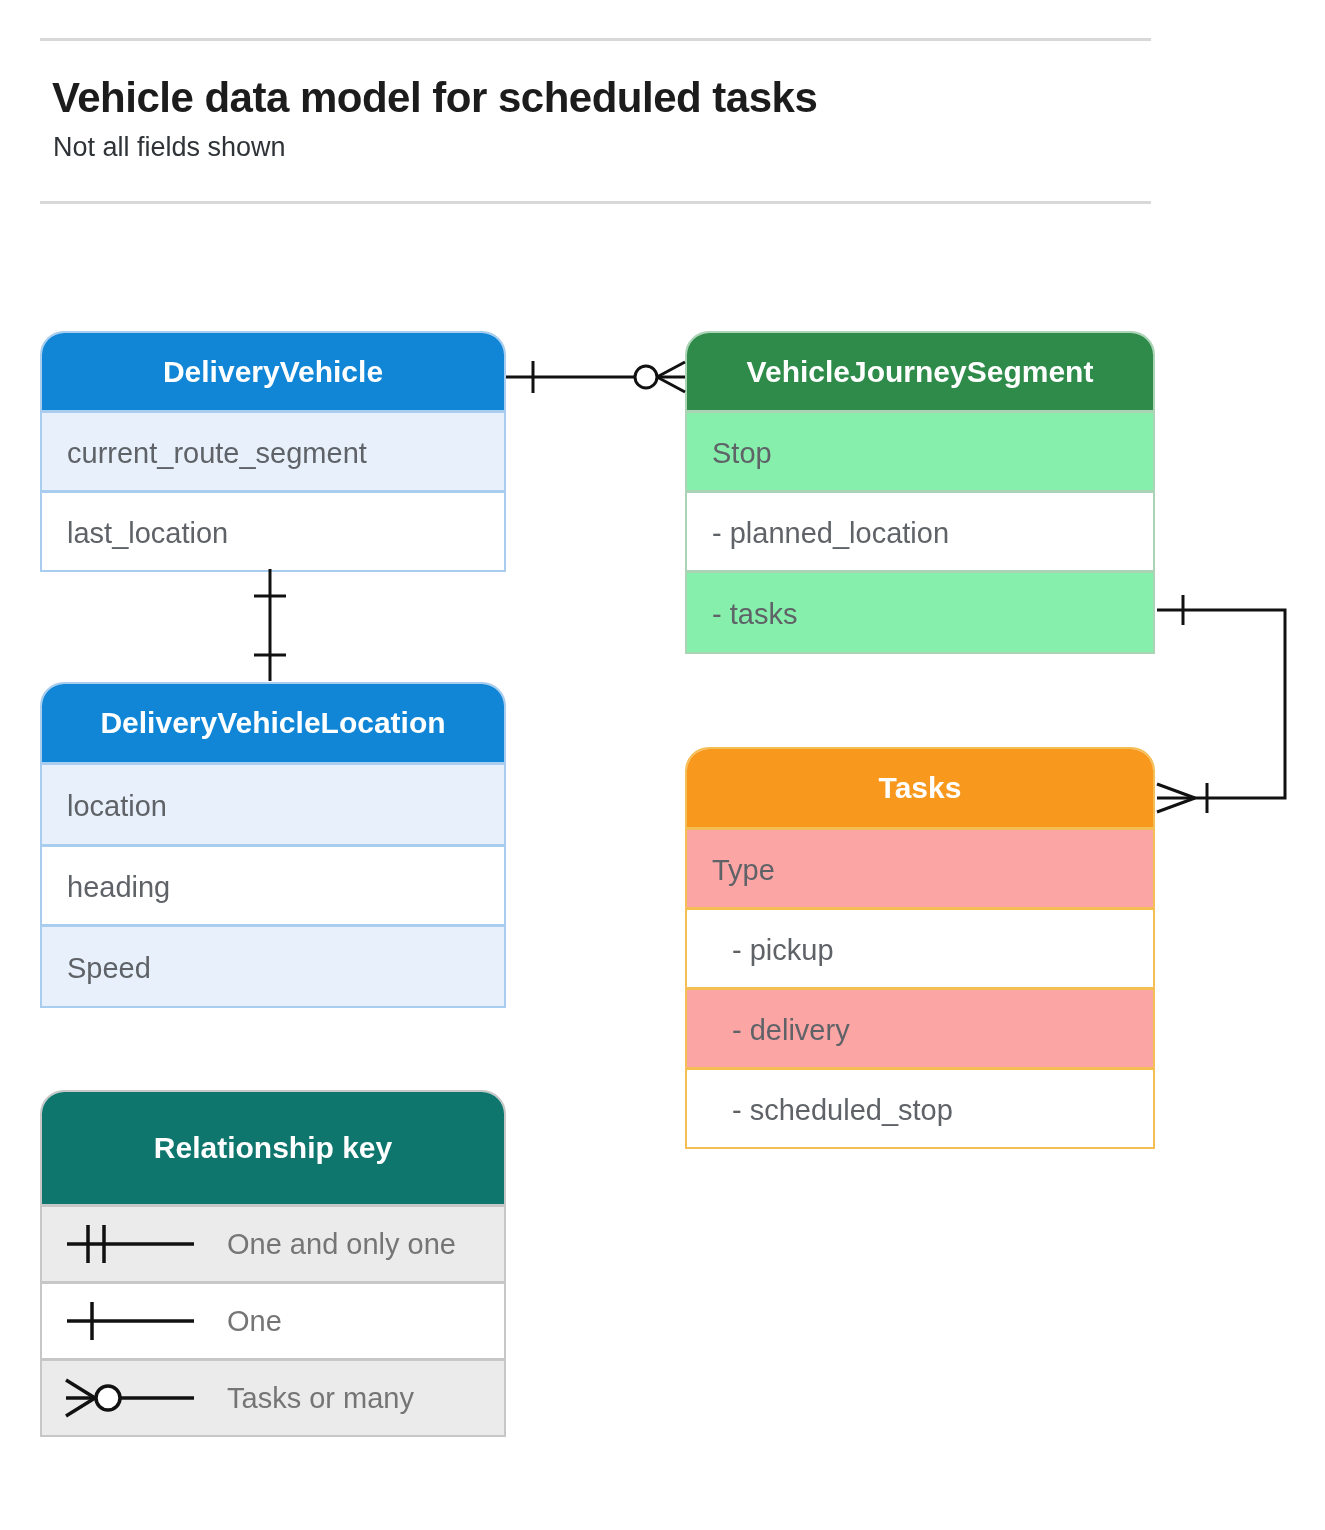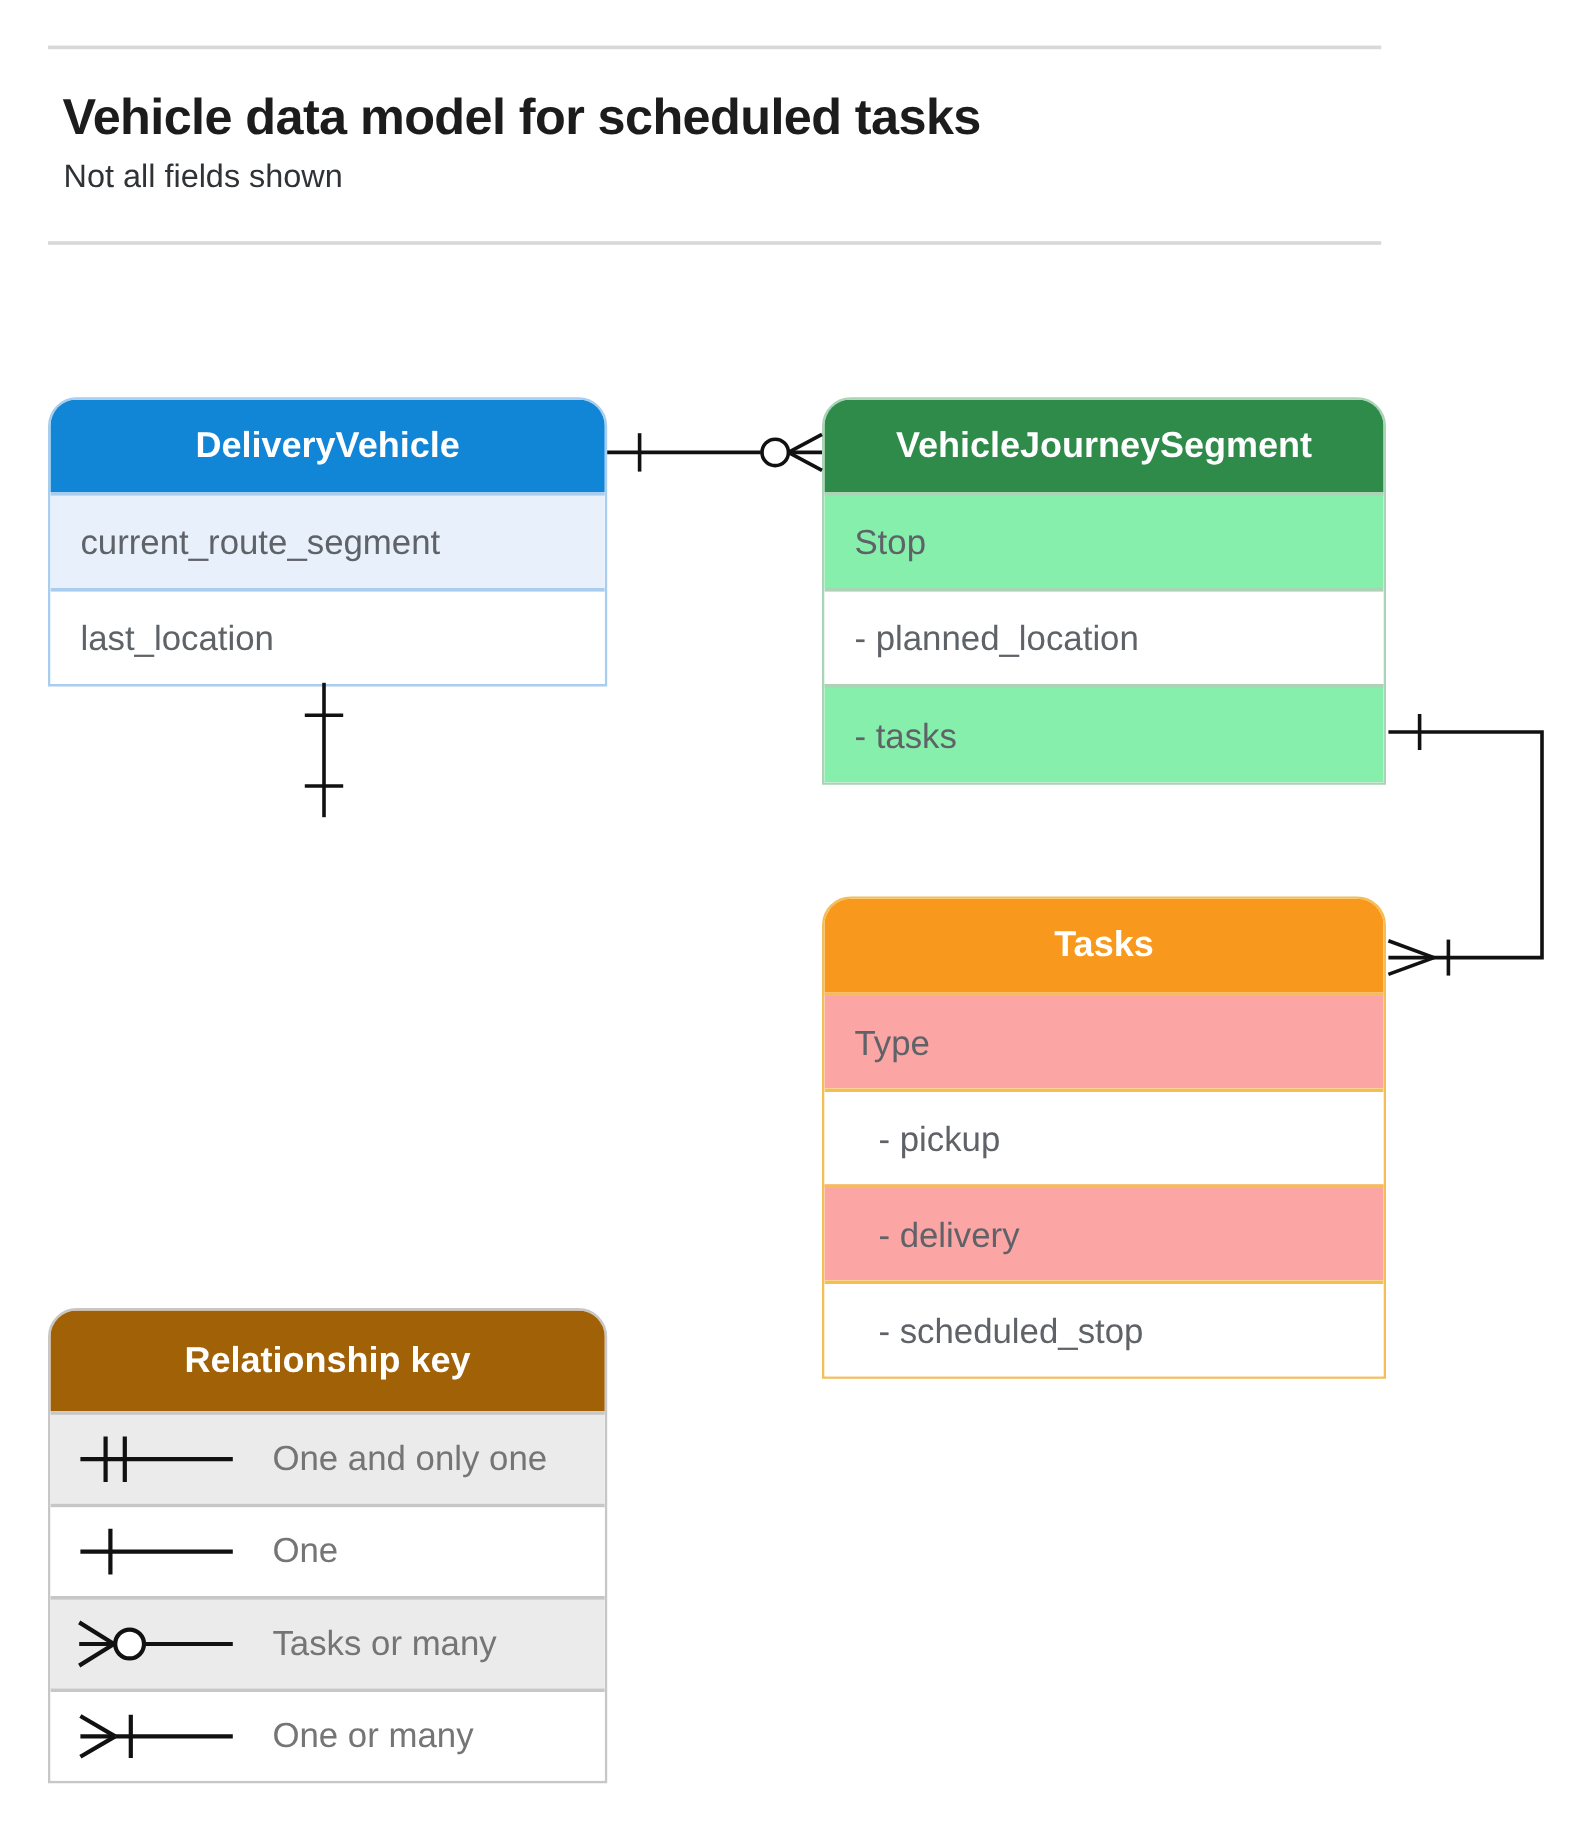--- a/index.html
+++ b/index.html
@@ -38,21 +38,21 @@
   .green .ehead{background:#2e8b4a;}
   .green .erow{border-top-color:#abd4b6;}
   .green .erow.alt{background:#86efac;}
 
   .orange{border-color:#f5be54;}
   .orange .ehead{background:#f8981d;}
   .orange .erow{border-top-color:#f5be54;}
   .orange .erow.alt{background:#fca5a5;}
 
   .gray{border-color:#c7c7c7;}
-  .gray .ehead{background:#a16207;height:84px;}
+  .gray .ehead{background:#0f766e;height:112px;}
 
   .krow{
     height:77px;display:flex;align-items:center;border-top:3px solid #c7c7c7;
     box-sizing:border-box;background:#fff;
   }
   .krow.alt{background:#ebebeb;}
   .krow .sym{margin-left:22px;flex:0 0 135px;}
   .krow .klabel{margin-left:28px;font-size:29px;color:#757575;}
 
   .connectors{position:absolute;left:0;top:0;z-index:5;pointer-events:none;}
@@ -73,20 +73,26 @@
     <div class="erow">last_location</div>
   </div>
 
   <div class="entity green" style="left:685px;top:331px;width:470px">
     <div class="ehead">VehicleJourneySegment</div>
     <div class="erow alt">Stop</div>
     <div class="erow">- planned_location</div>
     <div class="erow alt tall">- tasks</div>
   </div>
 
+  <div class="entity blue" style="left:40px;top:682px;width:466px">
+    <div class="ehead" style="height:78px">DeliveryVehicleLocation</div>
+    <div class="erow alt tall">location</div>
+    <div class="erow">heading</div>
+    <div class="erow alt tall">Speed</div>
+  </div>
 
   <div class="entity orange" style="left:685px;top:747px;width:470px">
     <div class="ehead" style="height:78px">Tasks</div>
     <div class="erow alt">Type</div>
     <div class="erow indent">- pickup</div>
     <div class="erow alt indent">- delivery</div>
     <div class="erow indent">- scheduled_stop</div>
   </div>
 
   <div class="entity gray" style="left:40px;top:1090px;width:466px">
@@ -119,32 +125,20 @@
           <line x1="31" y1="28" x2="2" y2="10"></line>
           <line x1="31" y1="28" x2="2" y2="46"></line>
           <line x1="31" y1="28" x2="2" y2="28"></line>
           <circle cx="44" cy="28" r="12" fill="#fff"></circle>
           <line x1="56" y1="28" x2="130" y2="28"></line>
         </g>
       </svg>
       <span class="klabel">Tasks or many</span>
     </div>
 
-    <div class="krow">
-      <svg class="sym" width="135" height="56" viewBox="0 0 135 56">
-        <g stroke="#111" stroke-width="3.5" fill="none">
-          <line x1="32" y1="28" x2="3" y2="11"></line>
-          <line x1="32" y1="28" x2="3" y2="45"></line>
-          <line x1="32" y1="28" x2="3" y2="28"></line>
-          <line x1="45" y1="10" x2="45" y2="46"></line>
-          <line x1="32" y1="28" x2="130" y2="28"></line>
-        </g>
-      </svg>
-      <span class="klabel">One or many</span>
-    </div>
   </div>
 
   <svg class="connectors" width="1325" height="1530" viewBox="0 0 1325 1530">
     <g stroke="#111" stroke-width="3" fill="none">
       <line x1="506" y1="377" x2="634" y2="377"></line>
       <line x1="533" y1="361" x2="533" y2="393"></line>
       <circle cx="646" cy="377" r="11" fill="#fff"></circle>
       <line x1="657" y1="377" x2="685" y2="377"></line>
       <line x1="657" y1="377" x2="685" y2="362"></line>
       <line x1="657" y1="377" x2="685" y2="392"></line>

